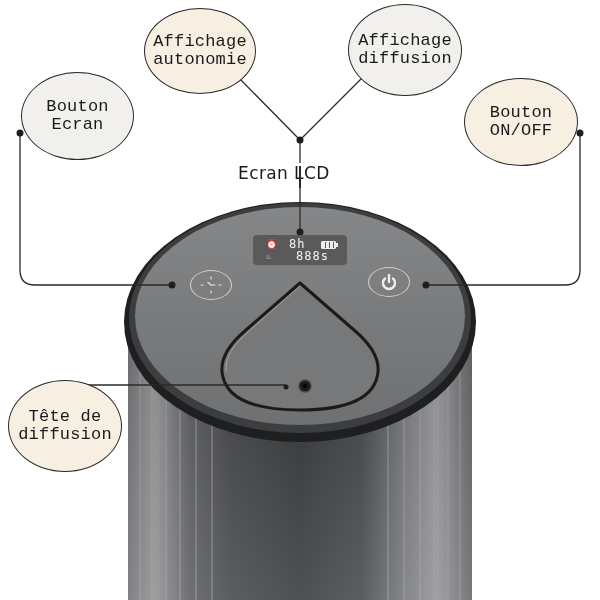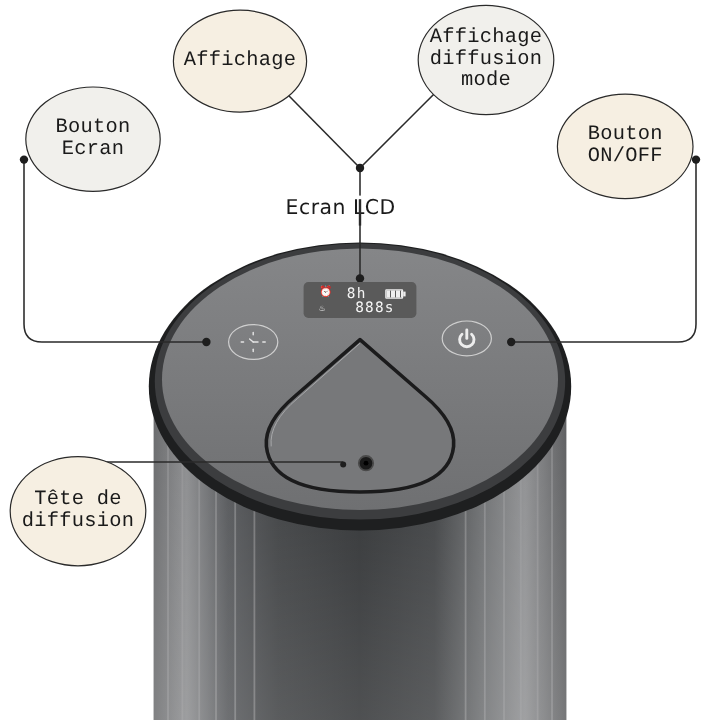--- a/index.html
+++ b/index.html
@@ -155,28 +155,28 @@
       <line x1="10" y1="3" x2="10" y2="10" stroke="#ededed" stroke-width="2.4" stroke-linecap="round"></line>
     </svg>
   </div>
 
   <div class="caption" style="left:238px; top:163px;">Ecran LCD</div>
   <div style="position:absolute; left:299.4px; top:166px; width:1.3px; height:22px; background:#2a2a2a;"></div>
 
   <div class="bubble b-cream" style="left:144px; top:8px; width:112px; height:86px;">
     <div>
       <span>Affichage</span>
+      <span>autonomie</span>
     </div>
   </div>
 
   <div class="bubble b-grey" style="left:348px; top:4px; width:114px; height:92px;">
     <div>
       <span>Affichage</span>
       <span>diffusion</span>
-      <span>mode</span>
     </div>
   </div>
 
   <div class="bubble b-grey" style="left:21px; top:72px; width:113px; height:88px;">
     <div>
       <span>Bouton</span>
       <span>Ecran</span>
     </div>
   </div>
 

